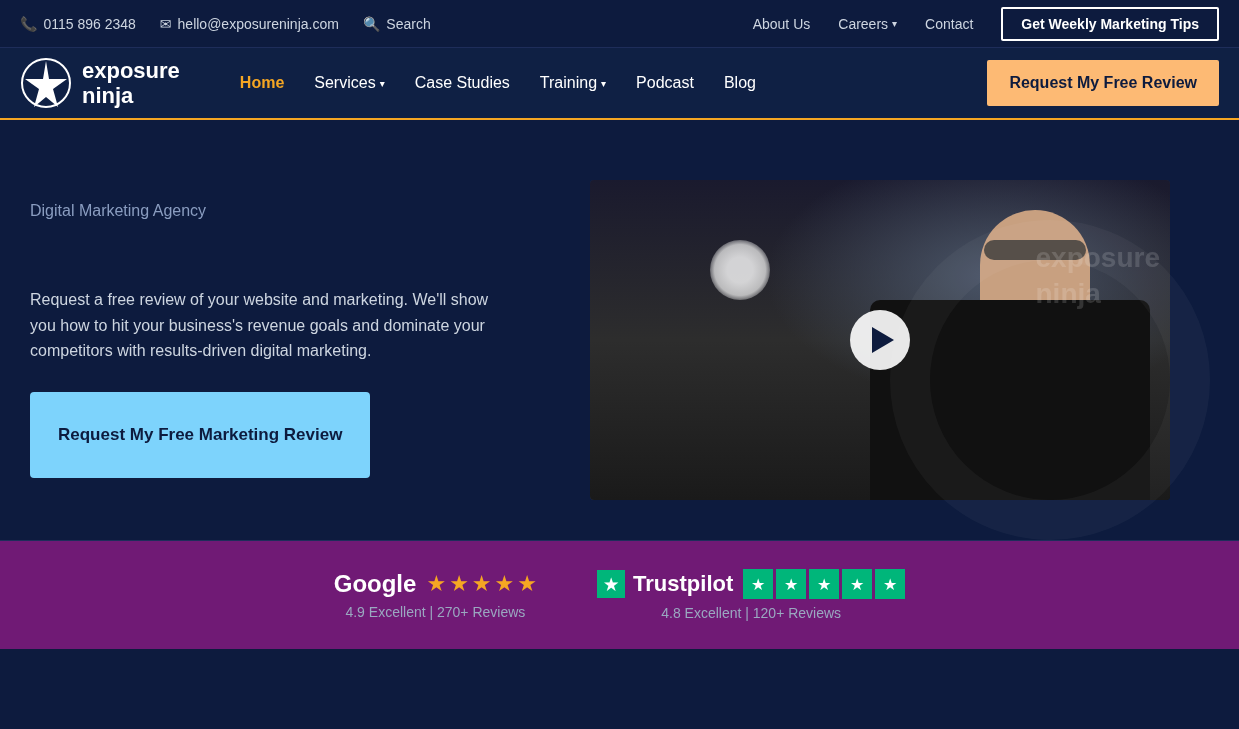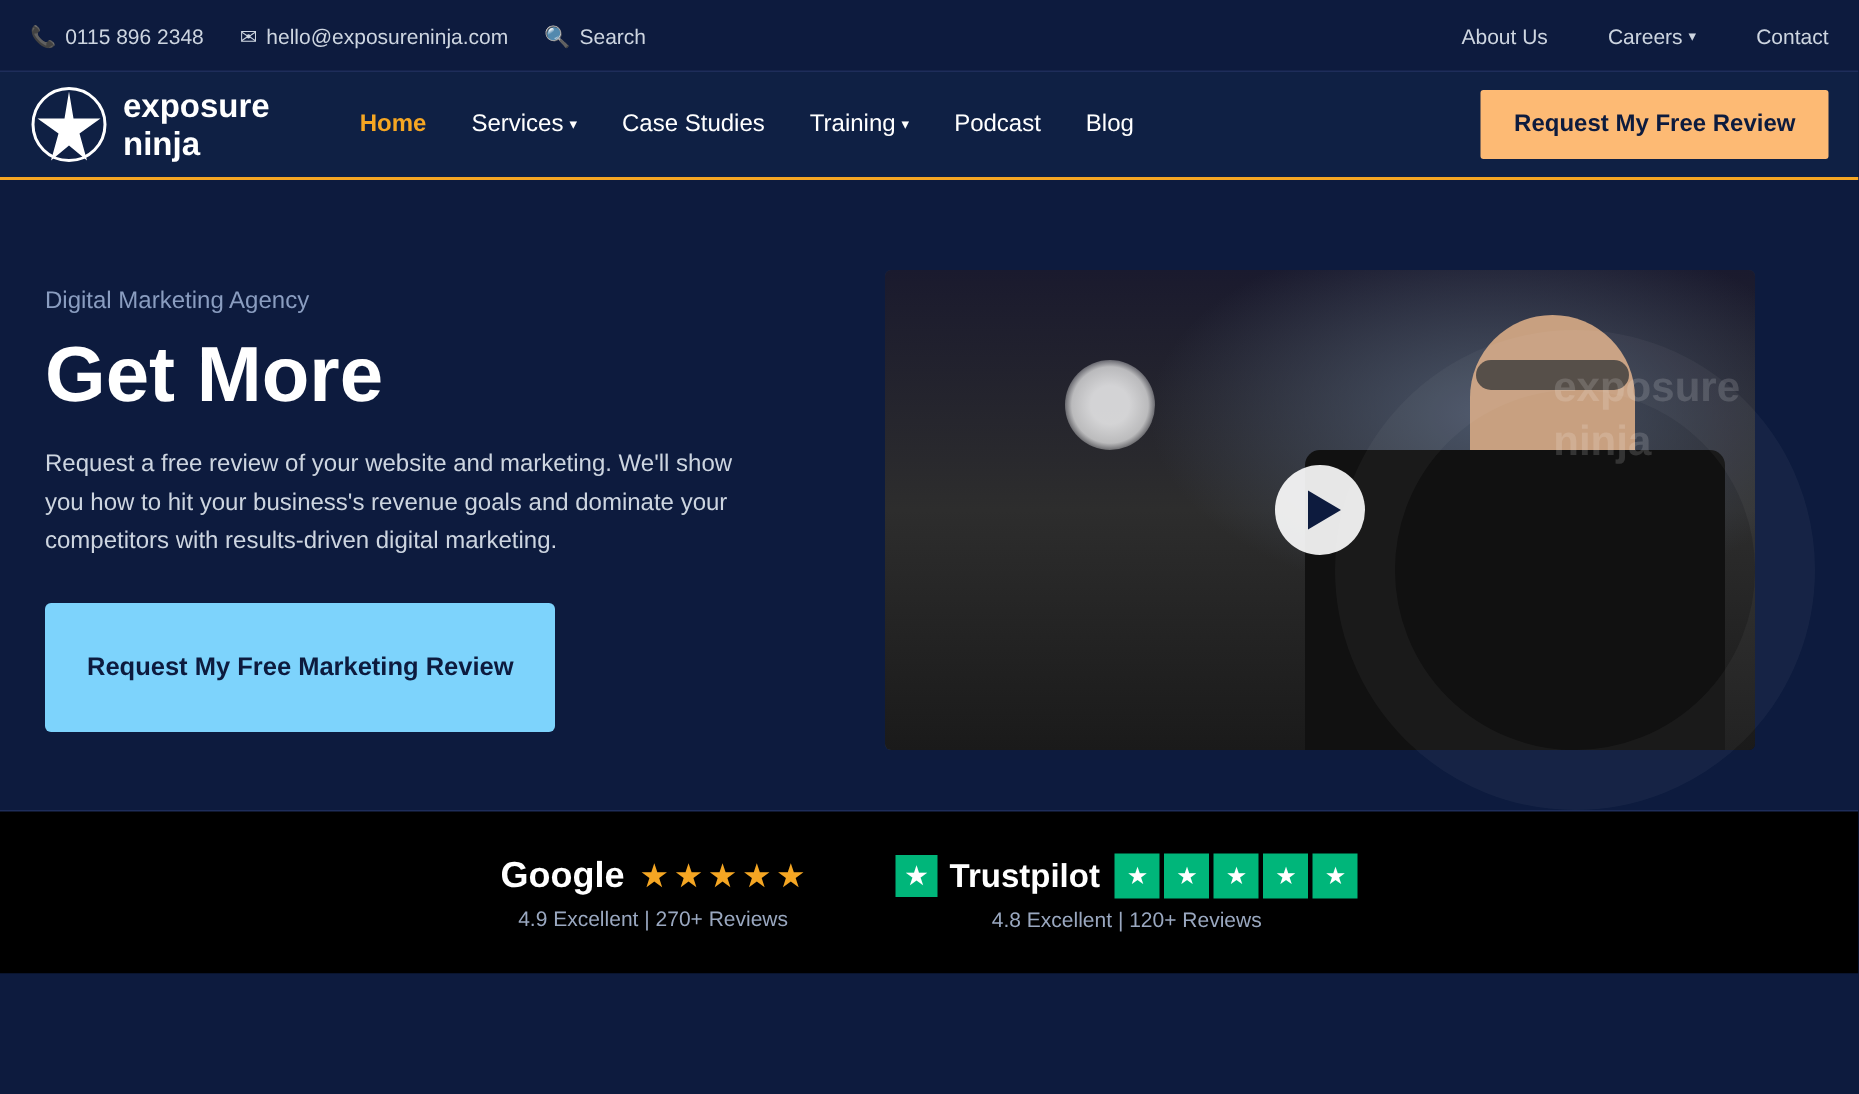--- a/index.html
+++ b/index.html
@@ -24,21 +24,21 @@
       color: #cdd5e0;
       text-decoration: none;
       font-size: 14px;
       display: flex;
       align-items: center;
       gap: 6px;
     }
     .top-bar-right {
       display: flex;
       align-items: center;
-      gap: 40px;
+      gap: 28px;
     }
     .top-bar-right a {
       color: #cdd5e0;
       text-decoration: none;
       font-size: 14px;
     }
     .top-bar-right .careers-link {
       display: flex;
       align-items: center;
       gap: 4px;
@@ -240,21 +240,21 @@
       bottom: -40px;
       width: 320px;
       height: 320px;
       border: 40px solid rgba(255,255,255,0.04);
       border-radius: 50%;
       pointer-events: none;
     }
 
     
     .reviews-bar {
-      background: #000000;
+      background: #701a75;
       display: flex;
       align-items: center;
       justify-content: center;
       gap: 60px;
       padding: 28px 40px;
       border-top: 1px solid #1e2d5a;
     }
     .review-item {
       display: flex;
       flex-direction: column;
@@ -341,20 +341,21 @@
     <a href="#">
       <span>About Us</span>
     </a>
     <a href="#" class="careers-link">
       <span>Careers</span>
       <span style="font-size:10px;">▾</span>
     </a>
     <a href="#">
       <span>Contact</span>
     </a>
+    <button class="btn-weekly">Get Weekly Marketing Tips</button>
   </div>
 </div>
 
 <nav class="main-nav">
   <a href="#" class="logo">
     <svg class="logo-icon" viewBox="0 0 52 52" xmlns="http://www.w3.org/2000/svg">
       <circle cx="26" cy="26" r="24" fill="none" stroke="white" stroke-width="2"></circle>
 
       <g fill="white">
         <polygon points="26,4 29,22 47,22 33,32 38,50 26,40 14,50 19,32 5,22 23,22"></polygon>
@@ -389,21 +390,21 @@
     </a>
   </div>
 
   <button class="btn-free-review">Request My Free Review</button>
 </nav>
 
 <section class="hero">
   <div class="hero-left">
     <p class="hero-subtitle">Digital Marketing Agency</p>
     <h1>
-      <span class="hero-title-line1">Get More</span><br>
+      <br>
     </h1>
     <p class="hero-body">Request a free review of your website and marketing. We'll show you how to hit your business's revenue goals and dominate your competitors with results-driven digital marketing.</p>
     <button class="btn-hero-cta">Request My Free Marketing Review</button>
   </div>
 
   <div class="hero-right">
     <div class="video-thumb">
       <div class="video-person"></div>
 
       <div style="position:absolute;top:30px;right:80px;width:110px;height:130px;background:#c8a080;border-radius:55px 55px 40px 40px;"></div>

